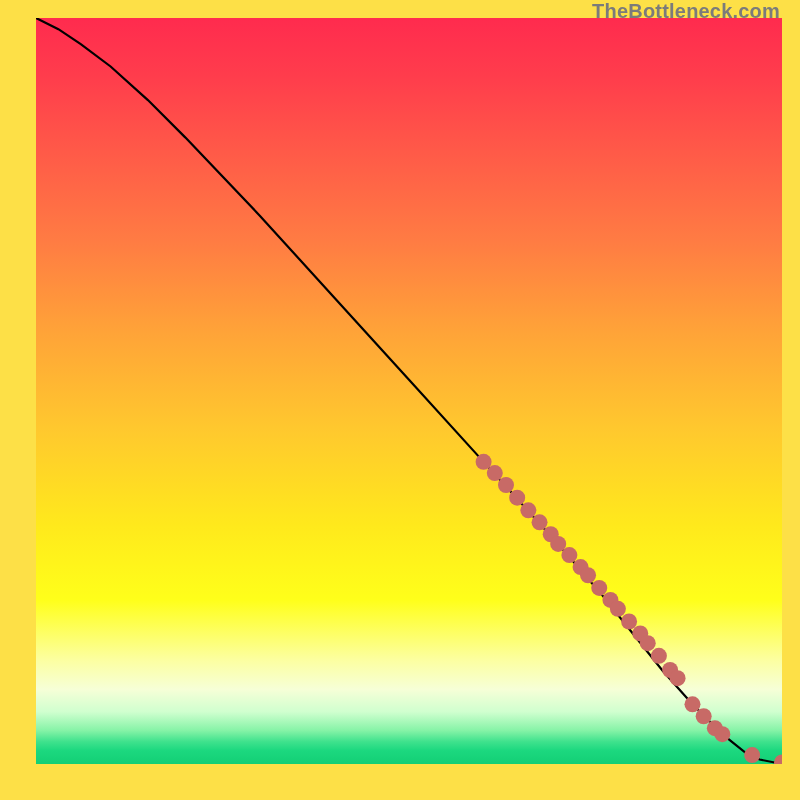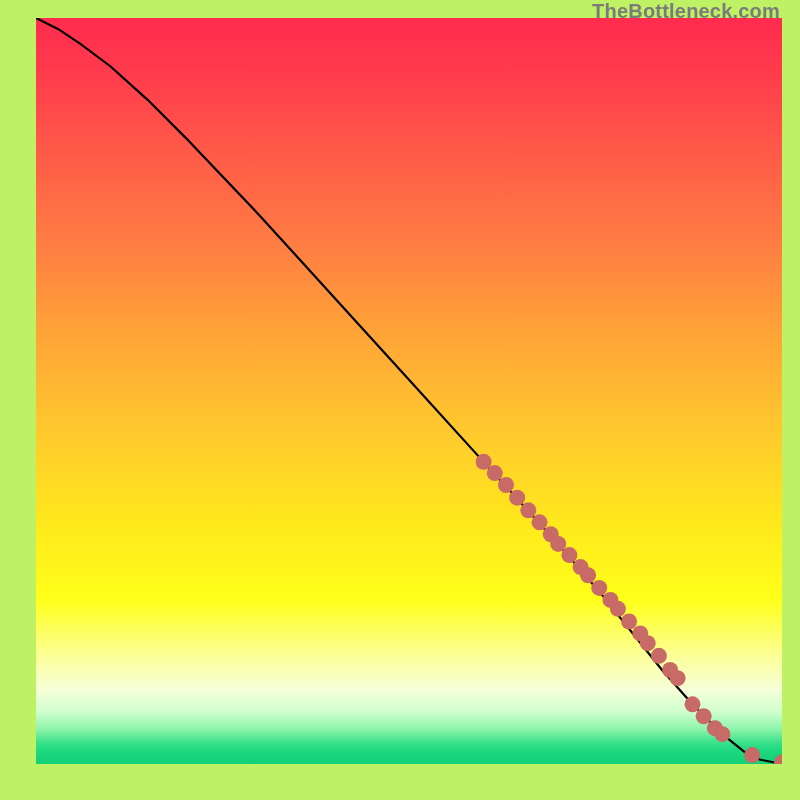--- a/index.html
+++ b/index.html
@@ -7,21 +7,21 @@
     padding: 0;
     width: 800px;
     height: 800px;
     background: #000000;
     overflow: hidden;
   }
   .stage {
     position: relative;
     width: 800px;
     height: 800px;
-    background: #bef264;
+    background: #fde047;
   }
   .plot {
     position: absolute;
     left: 36px;
     top: 18px;
     width: 746px;
     height: 746px;
     overflow: hidden;
   }
   .gradient {

